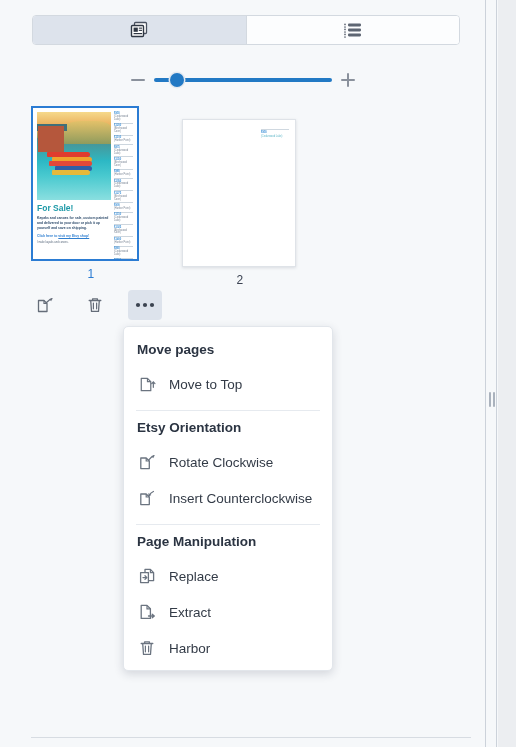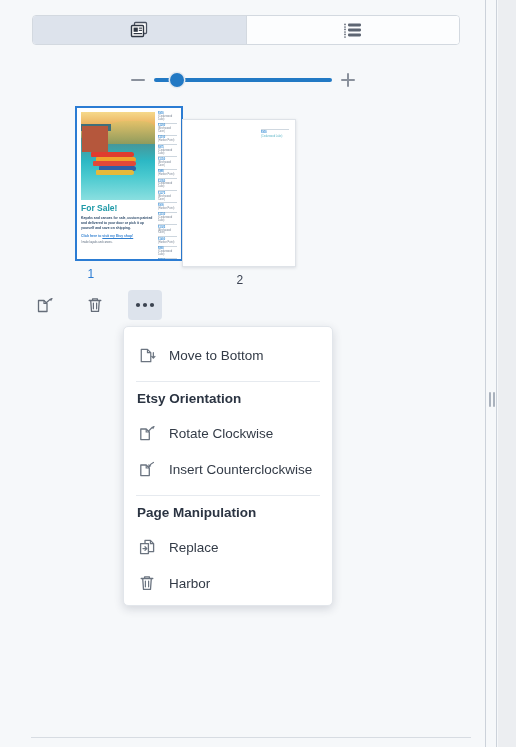--- a/index.html
+++ b/index.html
@@ -165,21 +165,20 @@
     background: #ffffff;
     box-sizing: border-box;
     position: relative;
     overflow: hidden;
   }
   .page-cell.p1 .page-frame {
     width: 108px;
     height: 155px;
     border: 2px solid #2b7cd3;
     padding: 4px;
-    margin-left: 44px;
   }
   .page-cell.p2 .page-frame {
     width: 114px;
     height: 148px;
     border: 1px solid #dfe3e8;
     box-shadow: 0 1px 3px rgba(40,50,70,0.14);
   }
   .page-num {
     text-align: center;
     font-size: 12px;
@@ -566,29 +565,30 @@
 </div>
 
 <div id="panel-gap"></div>
 <div id="viewer-edge"></div>
 <div id="panel-resize-handle">
   <i></i>
     <i></i>
 </div>
 
 <div class="menu" id="page-options-menu">
+    <div class="menu-header">Move pages</div>
     <div class="menu-item">
       <span class="mi-icon">
     <svg width="19" height="19" viewBox="0 0 20 20">
       <path d="M4.5 3.5 H11 L14.5 7 V16.5 H4.5 Z" fill="none" stroke="#6b7480" stroke-width="1.3" stroke-linejoin="round"></path>
       <path d="M11 3.5 V7 H14.5" fill="none" stroke="#6b7480" stroke-width="1.2"></path>
-      <path d="M17.2 7 V12.4 M17.2 12.8 L15.5 11 M17.2 12.8 L18.9 11" stroke="#6b7480" stroke-width="1.3" stroke-linecap="round" fill="none"></path>
+      <path d="M17.2 13 V7.6 M17.2 7.2 L15.5 9 M17.2 7.2 L18.9 9" stroke="#6b7480" stroke-width="1.3" stroke-linecap="round" fill="none"></path>
     </svg>
   </span>
-      <span class="mi-label">Move to Bottom</span>
+      <span class="mi-label">Move to Top</span>
     </div>
     <div class="menu-sep"></div>
     <div class="menu-header">Etsy Orientation</div>
     <div class="menu-item">
       <span class="mi-icon">
     <svg width="20" height="20" viewBox="0 0 20 20">
       <path d="M3.8 6 H9.2 L12.3 9 V16.6 H3.8 Z" fill="none" stroke="#6b7480" stroke-width="1.3" stroke-linejoin="round"></path>
       <path d="M9.2 6 V9 H12.3" fill="none" stroke="#6b7480" stroke-width="1.2"></path>
       <path d="M11.8 7.8 C13.6 5.6 15.2 4.4 17 3.7" fill="none" stroke="#6b7480" stroke-width="1.3" stroke-linecap="round"></path>
       <path d="M17.3 3.4 L14.1 4 L16.3 6.3 Z" fill="#6b7480"></path>
@@ -616,20 +616,30 @@
       <path d="M13.4 3.4 V6.6 H16.6" fill="none" stroke="#6b7480" stroke-width="1.2"></path>
       <path d="M3.6 6.6 H11.4 V16.6 H3.6 Z" fill="#ffffff" stroke="#6b7480" stroke-width="1.3" stroke-linejoin="round"></path>
       <path d="M6 11.6 H9.6 M8 9.8 L9.9 11.6 L8 13.4" fill="none" stroke="#6b7480" stroke-width="1.3" stroke-linecap="round" stroke-linejoin="round"></path>
     </svg>
   </span>
       <span class="mi-label">Replace</span>
     </div>
     <div class="menu-item">
       <span class="mi-icon">
     <svg width="20" height="20" viewBox="0 0 20 20">
+      <path d="M4.2 3.4 H10 L13.4 6.8 V16.4 H4.2 Z" fill="none" stroke="#6b7480" stroke-width="1.3" stroke-linejoin="round"></path>
+      <path d="M10 3.4 V6.8 H13.4" fill="none" stroke="#6b7480" stroke-width="1.2"></path>
+      <path d="M11.5 14 H17 M15.2 12.2 L17.3 14 L15.2 15.8" fill="none" stroke="#6b7480" stroke-width="1.3" stroke-linecap="round" stroke-linejoin="round"></path>
+    </svg>
+  </span>
+      <span class="mi-label">Extract</span>
+    </div>
+    <div class="menu-item">
+      <span class="mi-icon">
+    <svg width="20" height="20" viewBox="0 0 20 20">
       <path d="M4.2 5.5 H15.8" stroke="#6b7480" stroke-width="1.3" stroke-linecap="round"></path>
       <path d="M7.6 5.5 V3.8 H12.4 V5.5" fill="none" stroke="#6b7480" stroke-width="1.3" stroke-linejoin="round"></path>
       <path d="M5.7 5.5 L6.5 16.4 H13.5 L14.3 5.5" fill="none" stroke="#6b7480" stroke-width="1.3" stroke-linejoin="round"></path>
       <path d="M8.4 8 V13.8 M11.6 8 V13.8" stroke="#6b7480" stroke-width="1.2" stroke-linecap="round"></path>
     </svg>
   </span>
       <span class="mi-label">Harbor</span>
     </div>
   </div>
 

